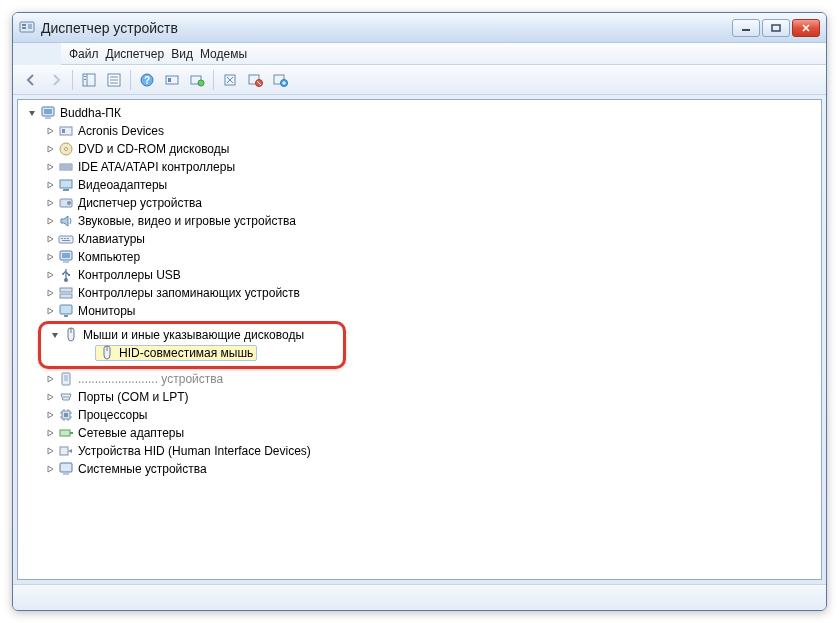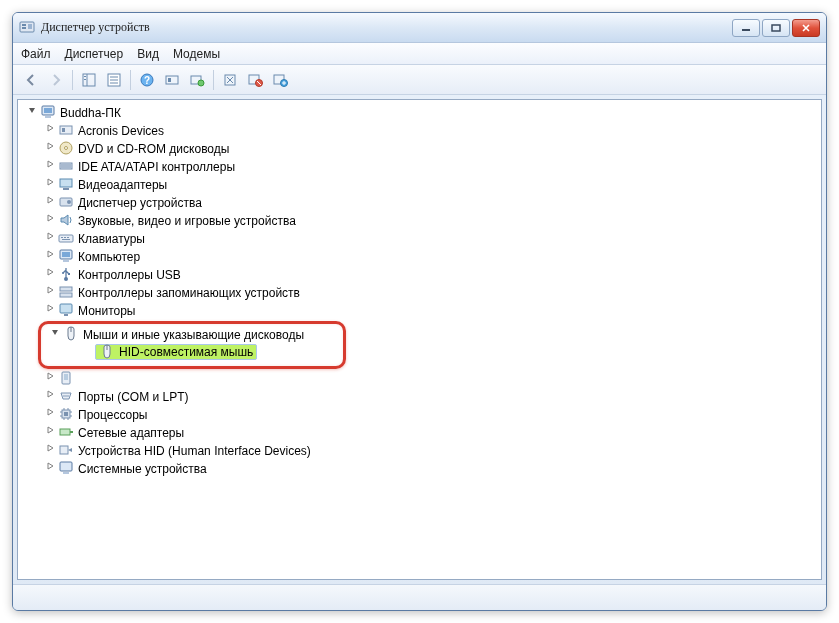--- a/index.html
+++ b/index.html
@@ -27,21 +27,21 @@
     display: flex;
     align-items: center;
     padding: 0 6px;
     border-bottom: 1px solid #b5c7de;
   }
   .title-icon {
     width: 16px; height: 16px;
     margin-right: 6px;
     display: inline-flex; align-items: center; justify-content: center;
   }
-  .title-text { color: #222; font-size: 12px; font-family: Liberation Serif, serif; }
+  .title-text { color: #222; font-size: 14px; }
   .win-controls {
     margin-left: auto;
     display: flex;
     gap: 2px;
   }
   .win-btn {
     width: 28px; height: 18px;
     border: 1px solid #8ea6c4;
     border-radius: 3px;
     background: linear-gradient(to bottom, #f7fbff 0%, #d6e4f4 100%);
@@ -52,22 +52,23 @@
   .win-btn.close {
     background: linear-gradient(to bottom, #f39c8e 0%, #e0513b 50%, #c93a24 100%);
     border-color: #a83323;
     color: #fff;
   }
   .menubar {
     height: 22px;
     background: linear-gradient(to bottom, #fcfdff 0%, #ebf1fa 100%);
     display: flex; align-items: center;
     padding: 8px 8px;
-    gap: 14px;
+    gap: 7px;
     border-bottom: 1px solid #c6d3e4;
+    margin-left: 48px;
   }
   .menu-item { color: #222; cursor: default; }
   .toolbar {
     height: 30px;
     background: linear-gradient(to bottom, #f9fbfe 0%, #e6edf7 100%);
     border-bottom: 1px solid #c6d3e4;
     display: flex; align-items: center;
     padding: 0 6px;
     gap: 1px;
   }
@@ -92,20 +93,21 @@
     flex-direction: column;
     overflow: hidden;
   }
   .tree {
     flex: 1;
     padding: 4px 2px;
     overflow: auto;
   }
   .tree-row {
     display: flex;
+    align-items: center;
     height: 18px;
     line-height: 18px;
     white-space: nowrap;
     cursor: default;
   }
   .expander {
     width: 12px; height: 12px;
     margin-right: 2px;
     display: inline-flex; align-items: center; justify-content: center;
     color: #6a6a6a;
@@ -120,21 +122,21 @@
   .node-label { color: #000; }
   .highlight-box {
     border: 3px solid #d63a2e;
     border-radius: 10px;
     padding: 2px 2px 4px 2px;
     box-shadow: 0 1px 3px rgba(214,58,46,0.3), inset 0 0 3px rgba(214,58,46,0.15);
     margin: 1px 0;
     width: 308px;
   }
   .selected {
-    background: #bef264;
+    background: #fef9c3;
     border: 1px solid #a9c7ea;
     border-radius: 2px;
     padding: 0 3px;
     display: inline-flex;
     align-items: center;
     height: 16px;
   }
   .statusbar {
     height: 26px;
     background: linear-gradient(to bottom, #f5f8fc 0%, #e4ecf6 100%);
@@ -479,20 +481,21 @@
             <svg width="10" height="10" viewBox="0 0 10 10">
               <path d="M3 2 L3 8 L8 5 Z" fill="none" stroke="#808080"></path>
             </svg>
           </span>
         <span class="node-icon">
             <svg width="16" height="16" viewBox="0 0 16 16">
               <rect x="4" y="2" width="8" height="12" rx="1" fill="#e8eef6" stroke="#7a92b0"></rect>
               <rect x="6" y="4" width="4" height="6" fill="#b8cce0"></rect>
             </svg>
           </span>
+        <span class="node-label" style="color:#888">........................ устройства</span>
       </div>
 
       <div class="tree-row" style="padding-left:24px">
         <span class="expander">
             <svg width="10" height="10" viewBox="0 0 10 10">
               <path d="M3 2 L3 8 L8 5 Z" fill="none" stroke="#808080"></path>
             </svg>
           </span>
         <span class="node-icon">
             <svg width="16" height="16" viewBox="0 0 16 16">

